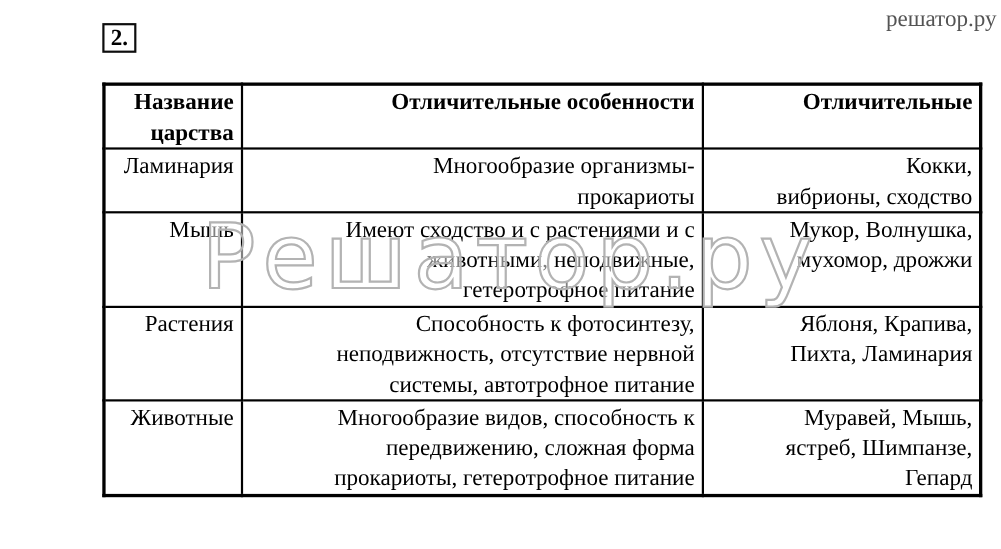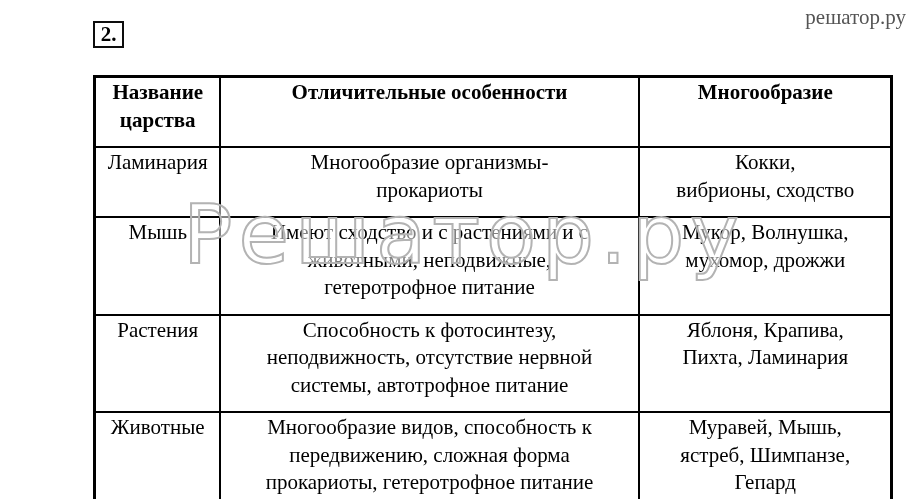--- a/index.html
+++ b/index.html
@@ -33,25 +33,25 @@
   
   table.kingdoms {
     position:absolute; left:93px; top:75px;
     width:797px;
     border-collapse:collapse; table-layout:fixed;
     border:3px solid #000;
   }
   table.kingdoms th, table.kingdoms td {
     border:2px solid #000;
     vertical-align:top;
-    padding:1px 6px 12px 7px;
+    padding:1px 6px 0 7px;
     font-size:21px;
     line-height:27.5px;
     white-space:pre-line;
-    text-align:center;
+    text-align:right;
     overflow:hidden;
     box-sizing:border-box;
   }
   table.kingdoms th { font-weight:bold; }
   tr.r-head  { height:57px; }
   tr.r-0     { height:55px; }
   tr.r-1     { height:85px; }
   tr.r-2     { height:85px; }
   tr.r-3     { height:80px;margin-left:30px; }
   td.center-cell { text-align:center; }
@@ -84,21 +84,21 @@
     <colgroup>
       <col style="width:125px">
       <col style="width:419px">
       <col style="width:253px">
     </colgroup>
     <tbody>
         <tr class="r-head">
       <th>Название
 царства</th>
       <th>Отличительные особенности</th>
-      <th>Многообразие</th>
+      <th>Отличительные</th>
     </tr>
     <tr class="r-0">
       <td>Ламинария</td>
       <td>Многообразие организмы-
 прокариоты</td>
       <td class="center-cell">Кокки,
 вибрионы, сходство</td>
     </tr>
     <tr class="r-1">
       <td>Мышь</td>

